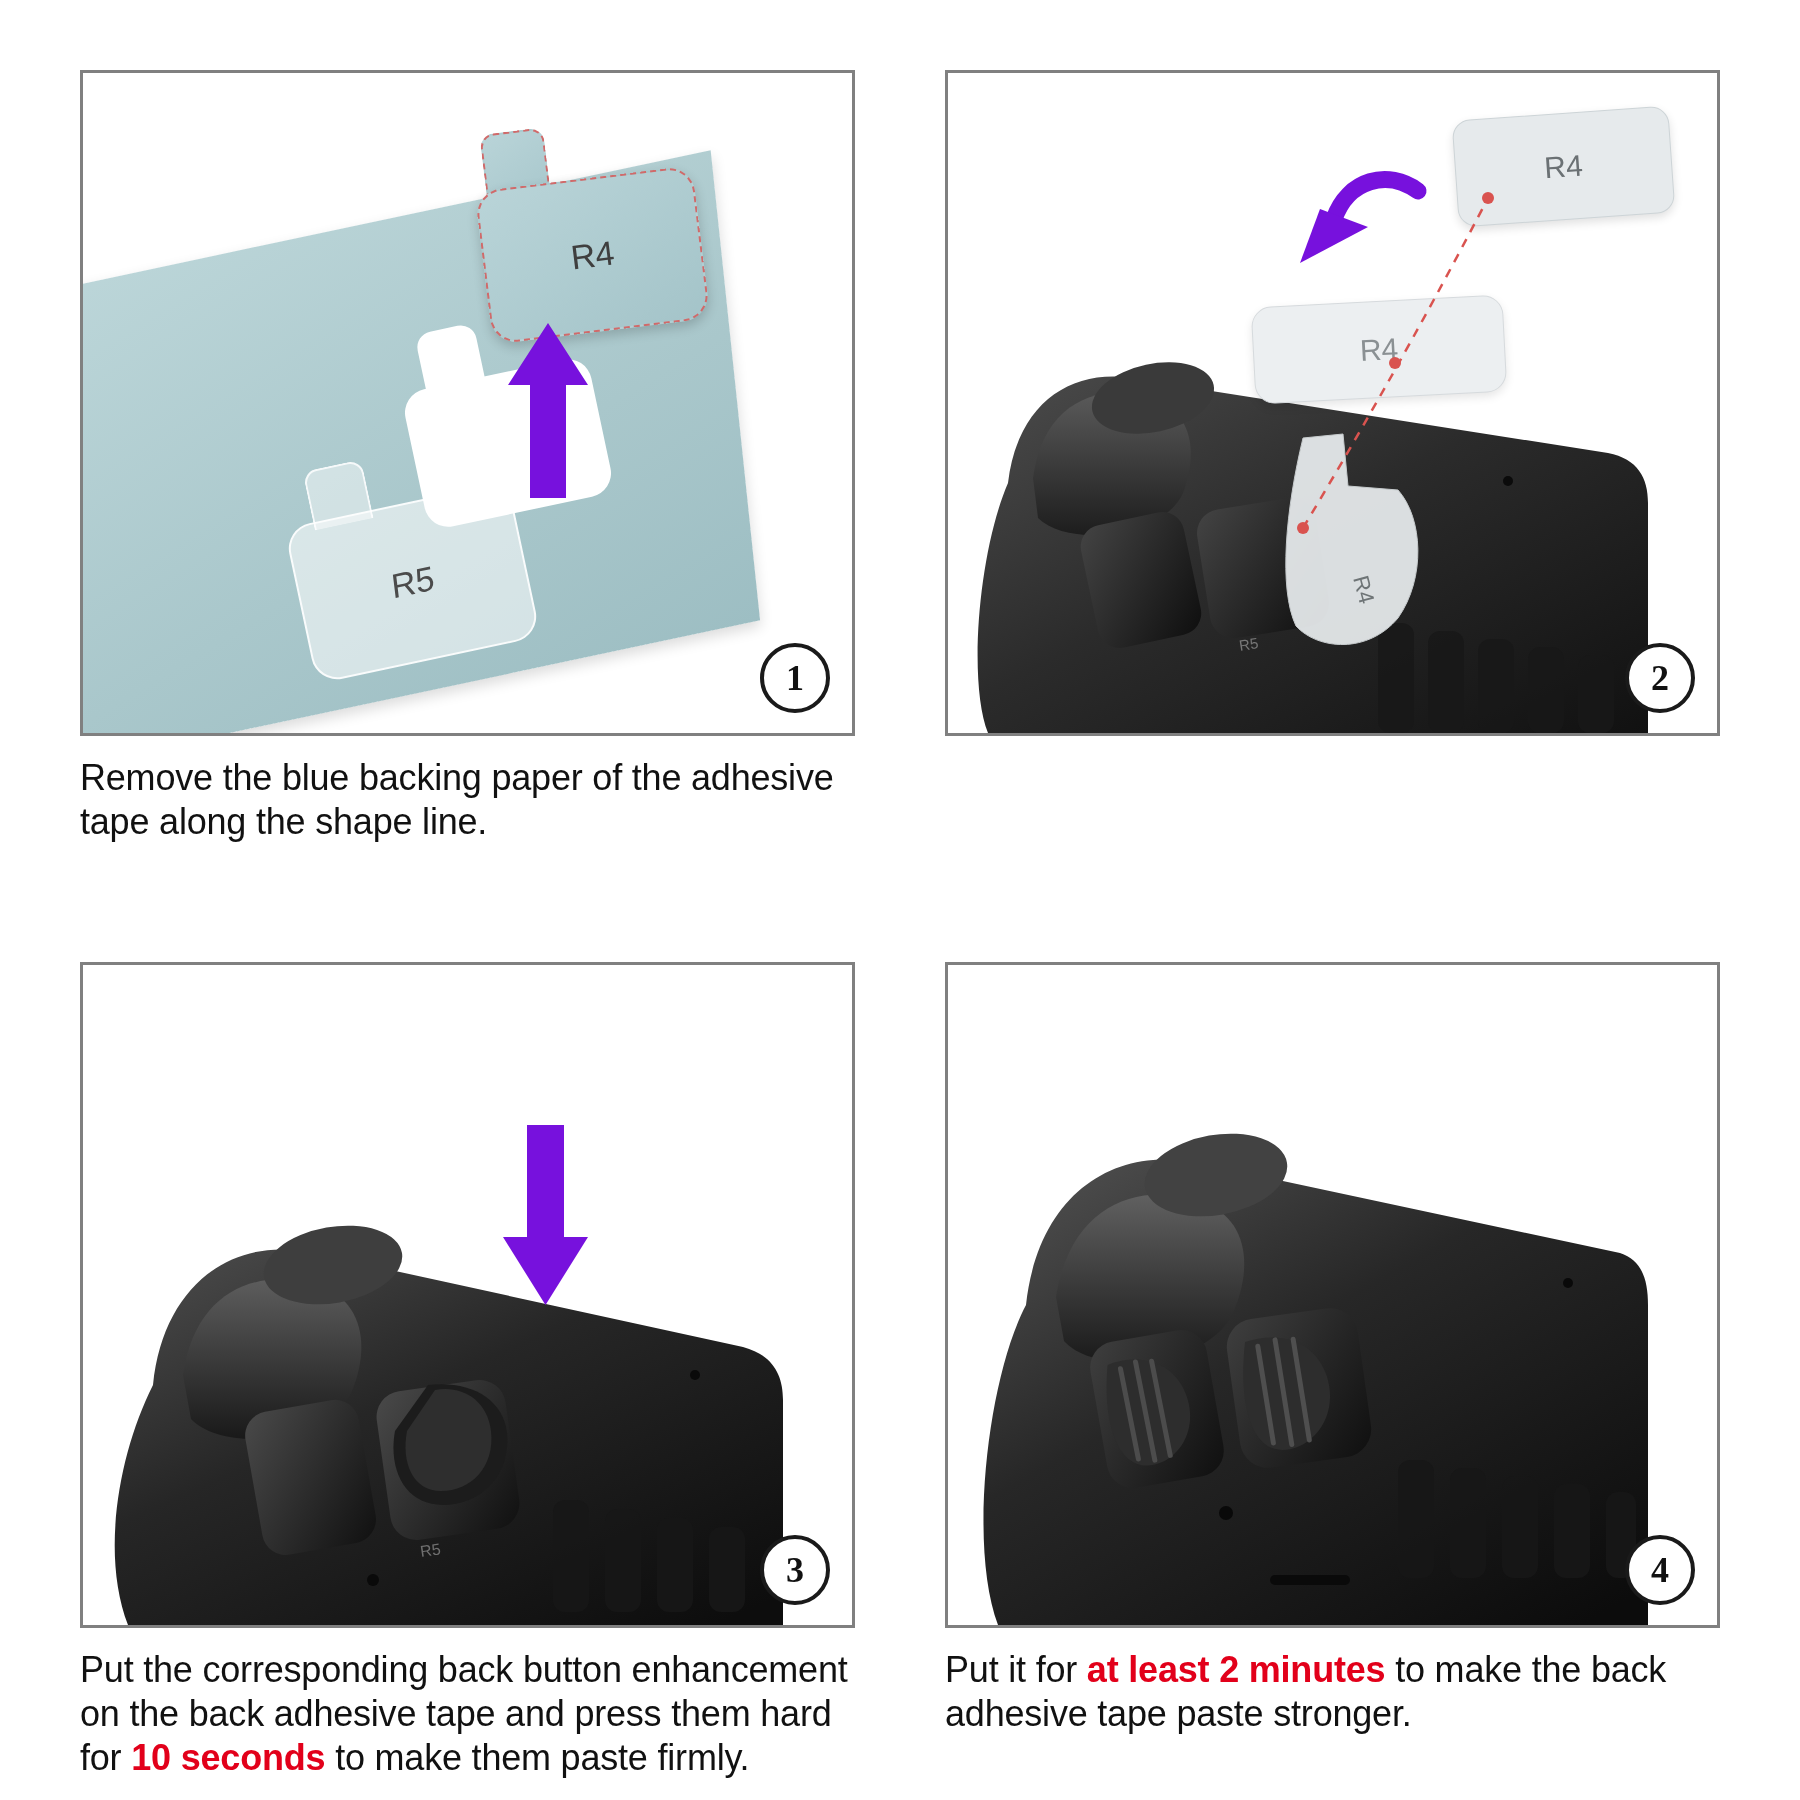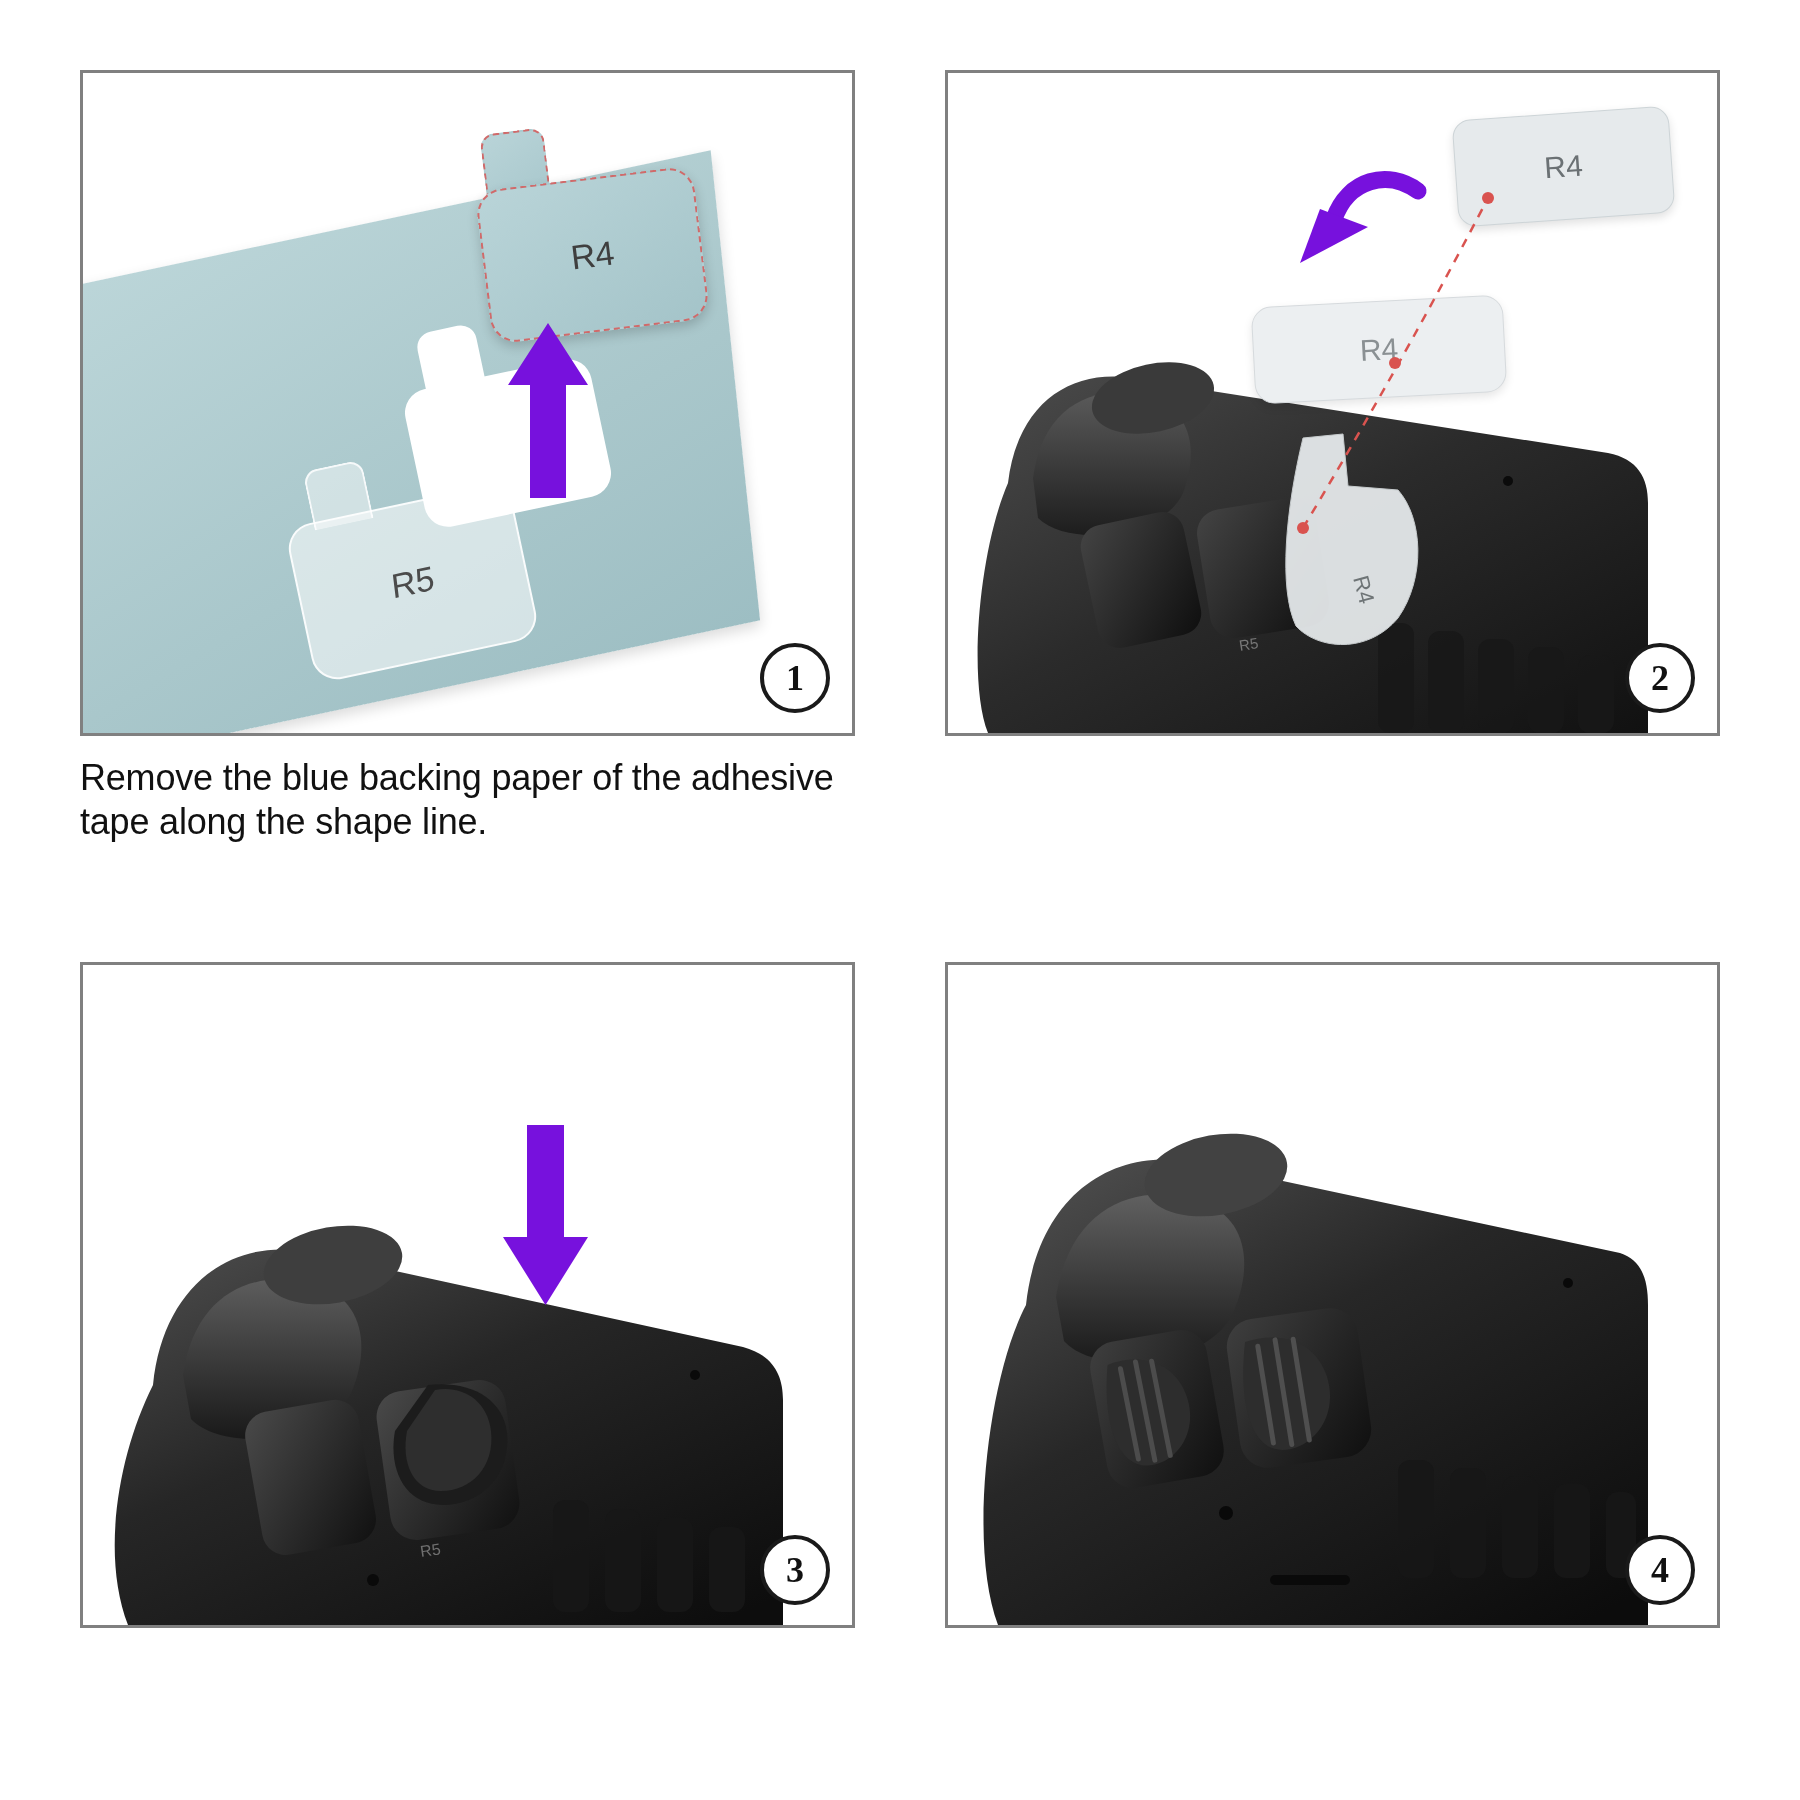--- a/index.html
+++ b/index.html
@@ -375,20 +375,23 @@
           <circle cx="290" cy="495" r="6" fill="#0a0a0a"></circle>
           <circle cx="612" cy="290" r="5" fill="#0a0a0a"></circle>
         </svg>
 
         <svg class="arrow-down" viewBox="0 0 85 180">
           <path d="M42.5 180 L85 112 L61 112 L61 0 L24 0 L24 112 L0 112 Z" fill="#7711dd"></path>
         </svg>
 
         <div class="badge">3</div>
       </div>
+      <div class="caption caption-block">
+        <span>Put the corresponding back button enhancement on the back adhesive tape and press them hard for </span><span class="hl">10 seconds</span><span> to make them paste firmly.</span>
+      </div>
     </div>
 
     <div class="step">
       <div class="figure">
 
         <svg class="dev" style="left:0; top:40px; width:700px; height:620px;" viewBox="0 0 700 620">
           <defs>
             <linearGradient id="g4body" x1="0.1" y1="0" x2="0.9" y2="1">
               <stop offset="0%" stop-color="#4f4f4f"></stop>
               <stop offset="40%" stop-color="#272727"></stop>
@@ -424,16 +427,19 @@
             <rect x="606" y="479" width="36" height="94" rx="12" fill="#171717"></rect>
             <rect x="658" y="487" width="30" height="86" rx="12" fill="#171717"></rect>
           </g>
           <rect x="322" y="570" width="80" height="10" rx="5" fill="#0a0a0a"></rect>
           <circle cx="278" cy="508" r="7" fill="#090909"></circle>
           <circle cx="620" cy="278" r="5" fill="#090909"></circle>
         </svg>
 
         <div class="badge">4</div>
       </div>
+      <div class="caption caption-block">
+        <span>Put it for </span><span class="hl">at least 2 minutes</span><span> to make the back adhesive tape paste stronger.</span>
+      </div>
     </div>
 
   </div>
 </div>
 
 </body></html>

